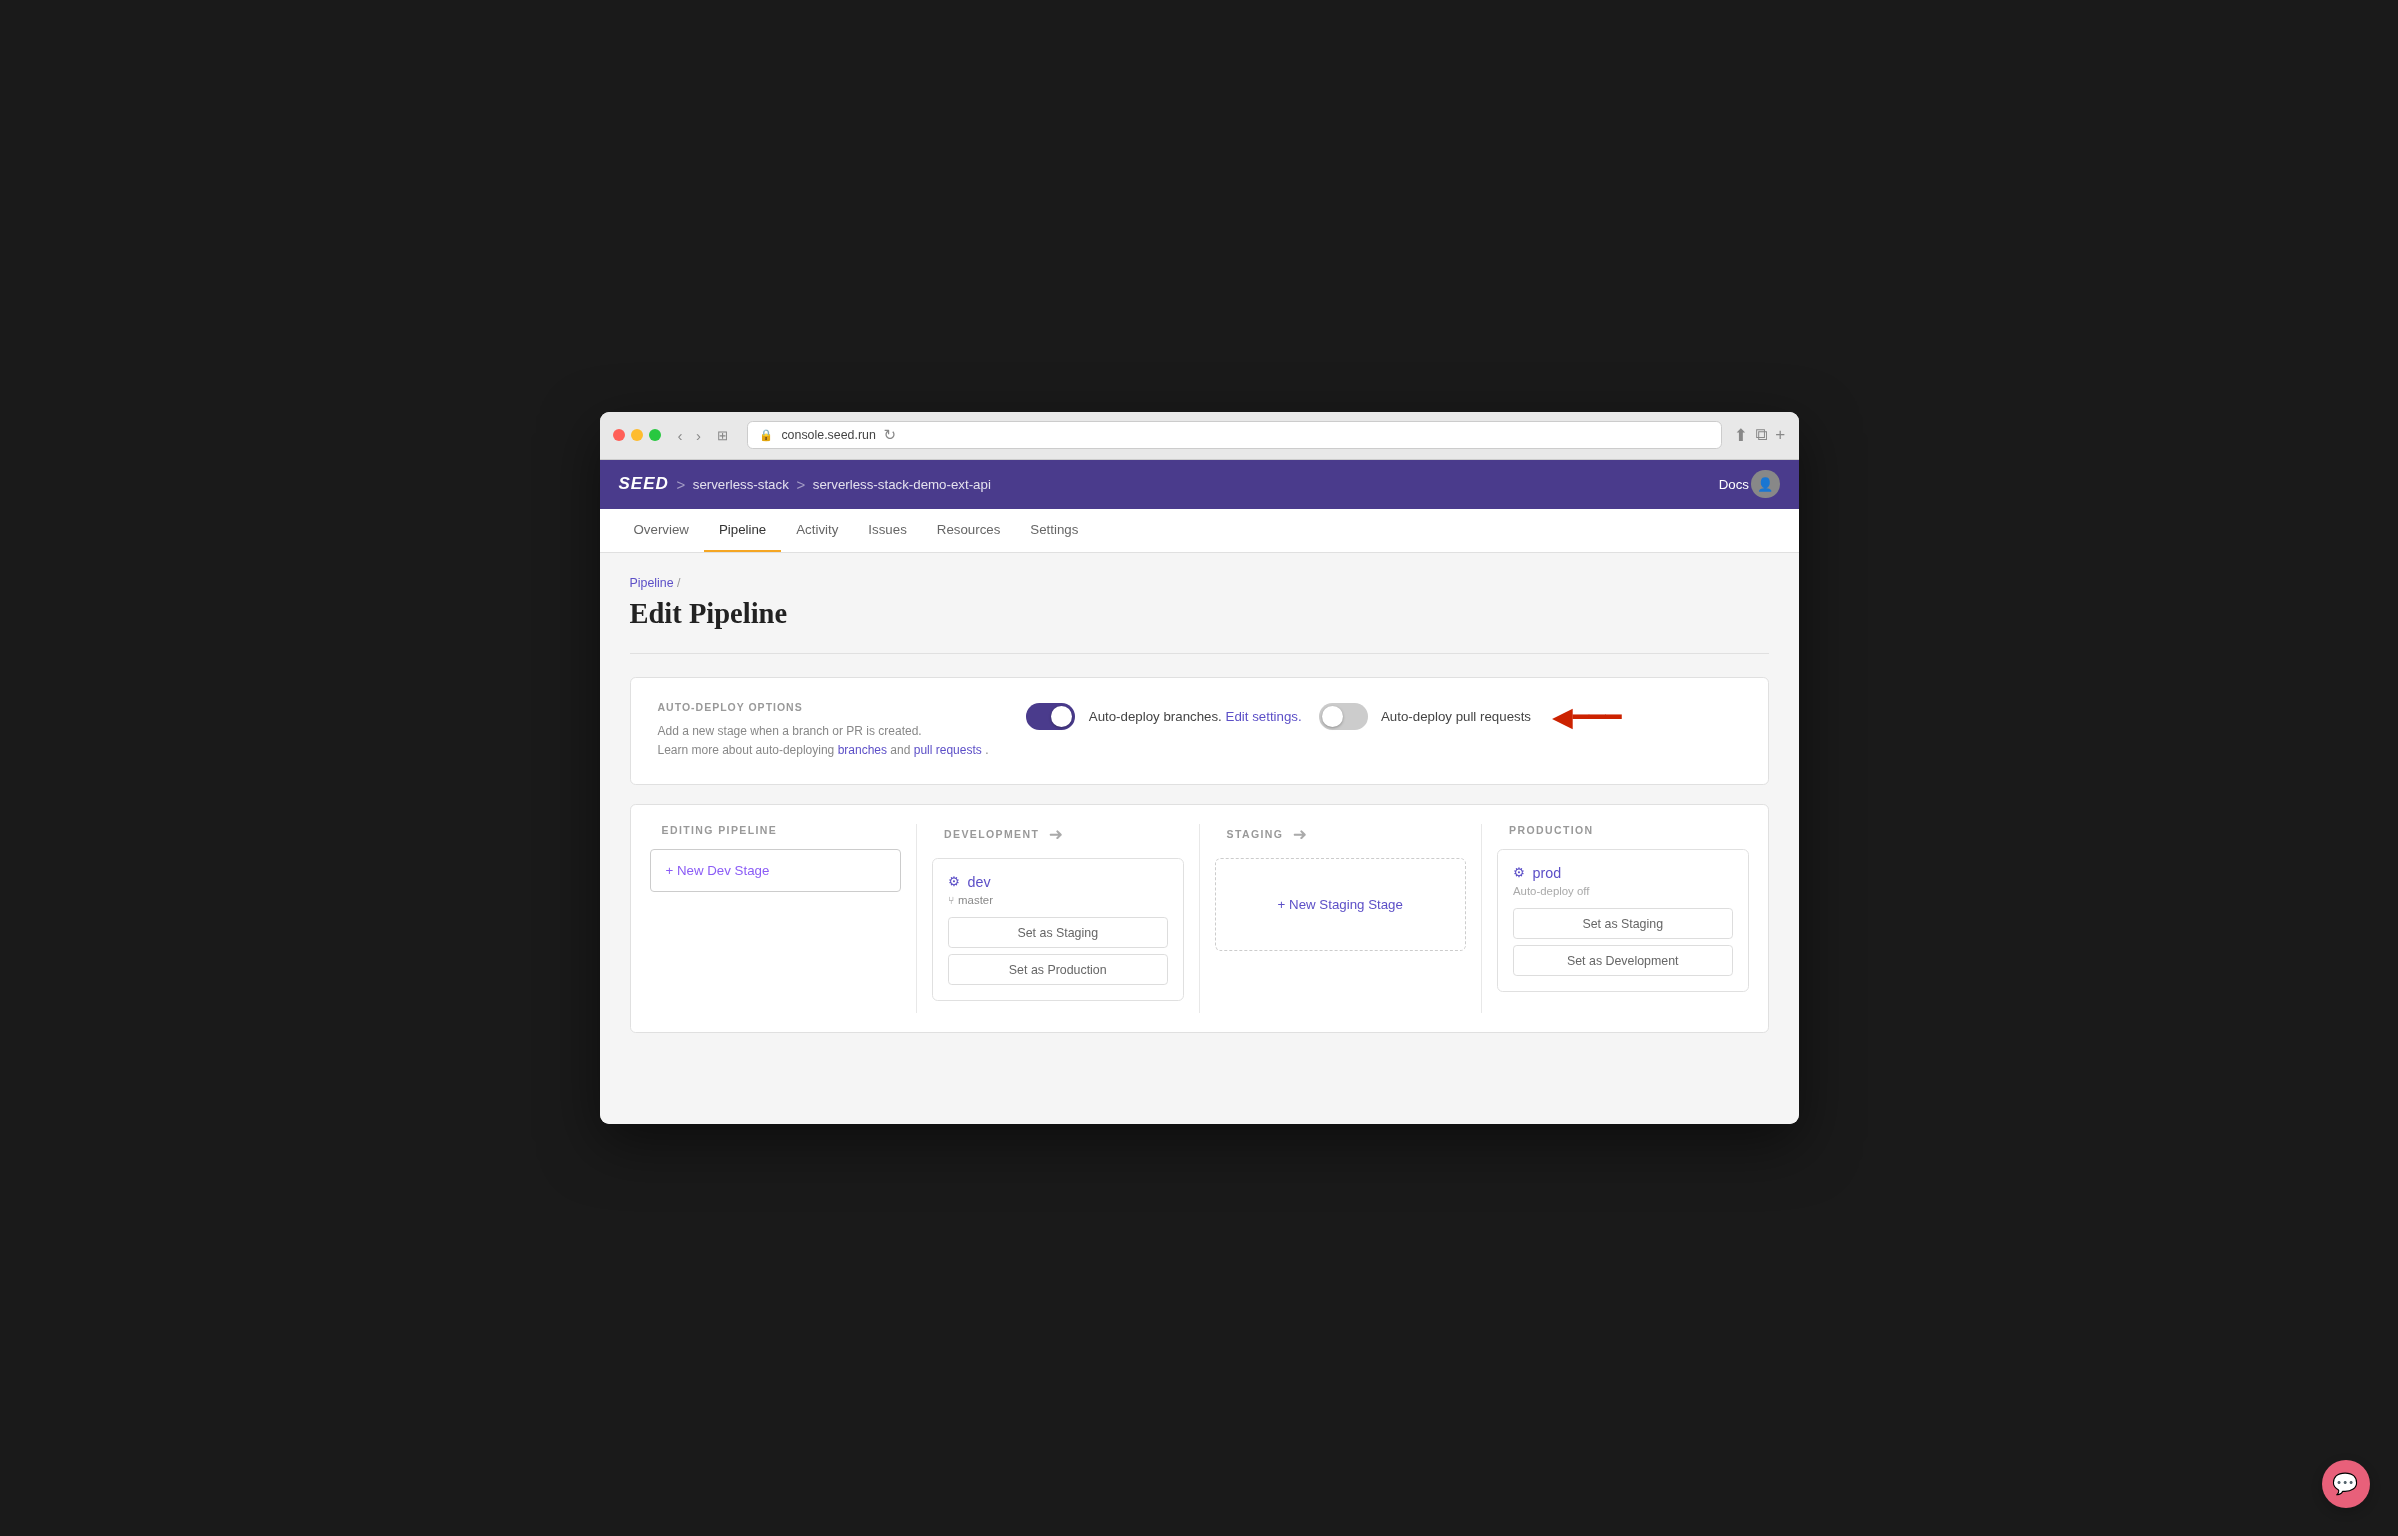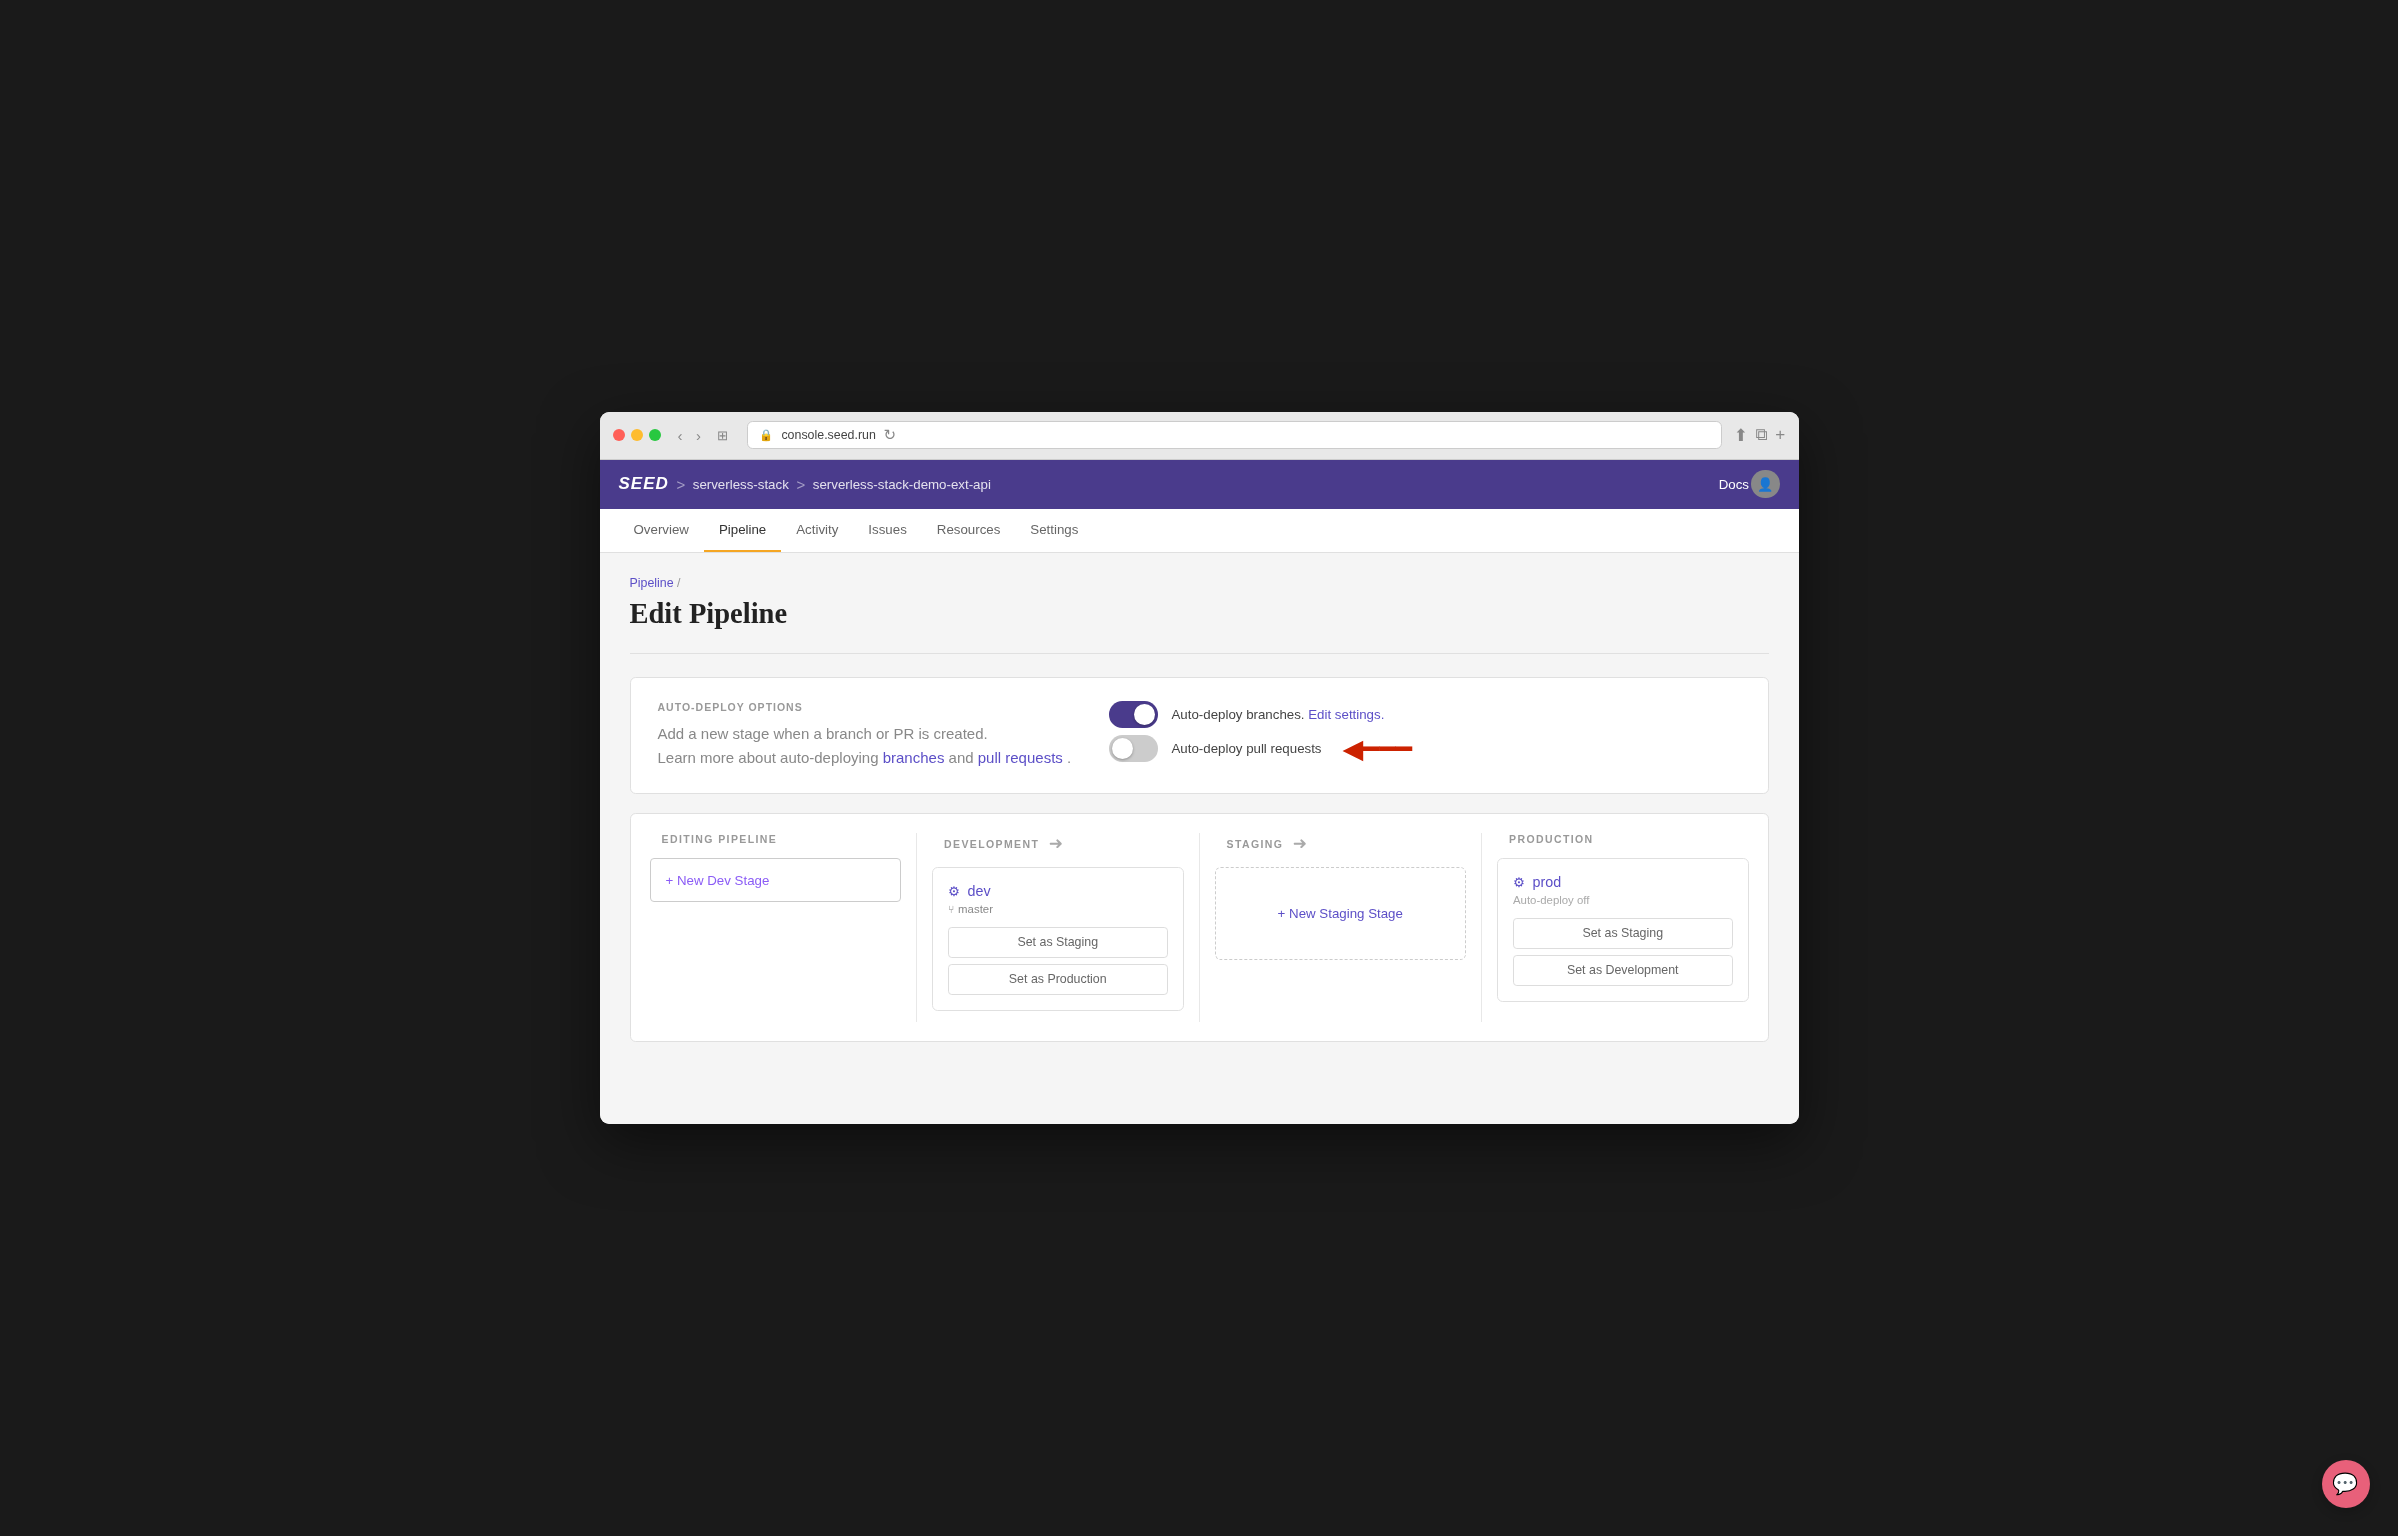--- a/index.html
+++ b/index.html
@@ -242,35 +242,35 @@
     .options-title {
       font-size: 10.5px;
       font-weight: 600;
       color: #999;
       letter-spacing: 1px;
       text-transform: uppercase;
       margin-bottom: 9.5px;
     }
 
     .options-desc {
-      font-size: 15px;
+      font-size: 12px;
       color: #888;
       line-height: 1.6;
     }
 
     .options-desc a {
       color: #5c4fc7;
       text-decoration: none;
     }
 
     .options-right {
       flex: 1;
       display: flex;
-      flex-direction: column;
-      gap: 5px;
+      flex-direction: row;
+      gap: 17px;
     }
 
     .toggle-row {
       display: flex;
       align-items: center;
       gap: 13.3px;
     }
 
     .toggle-label {
       font-size: 13.3px;

